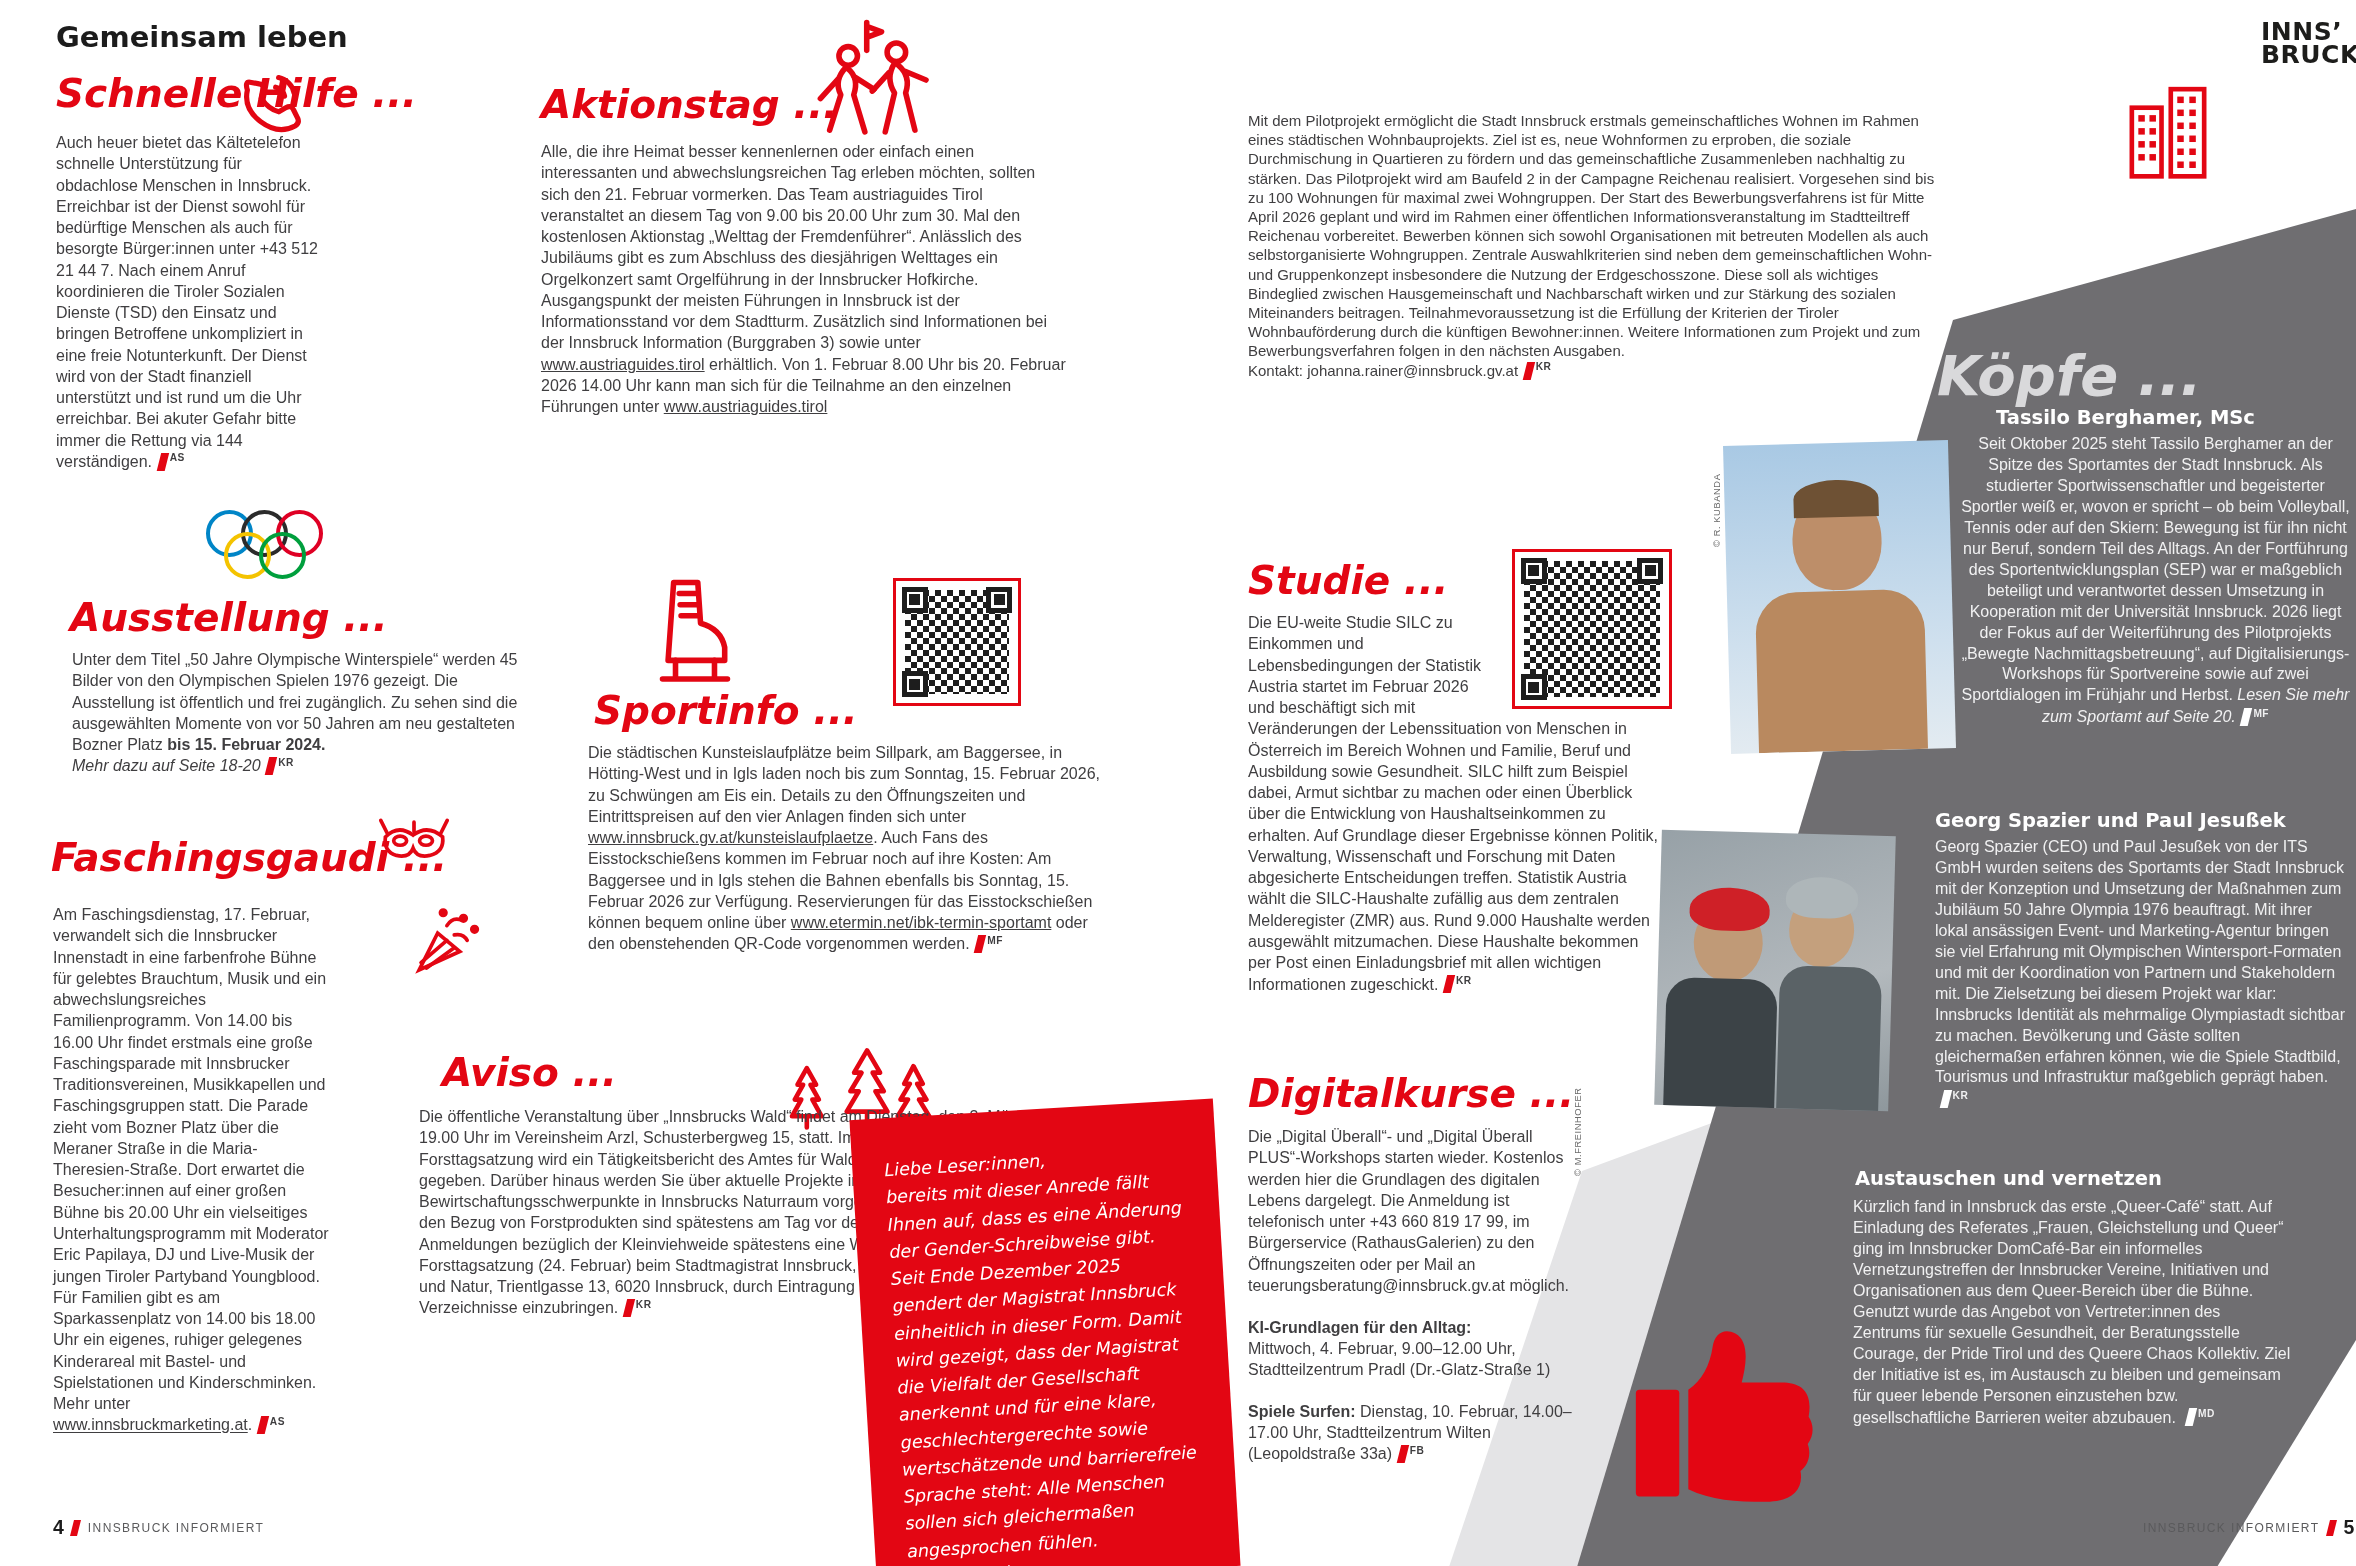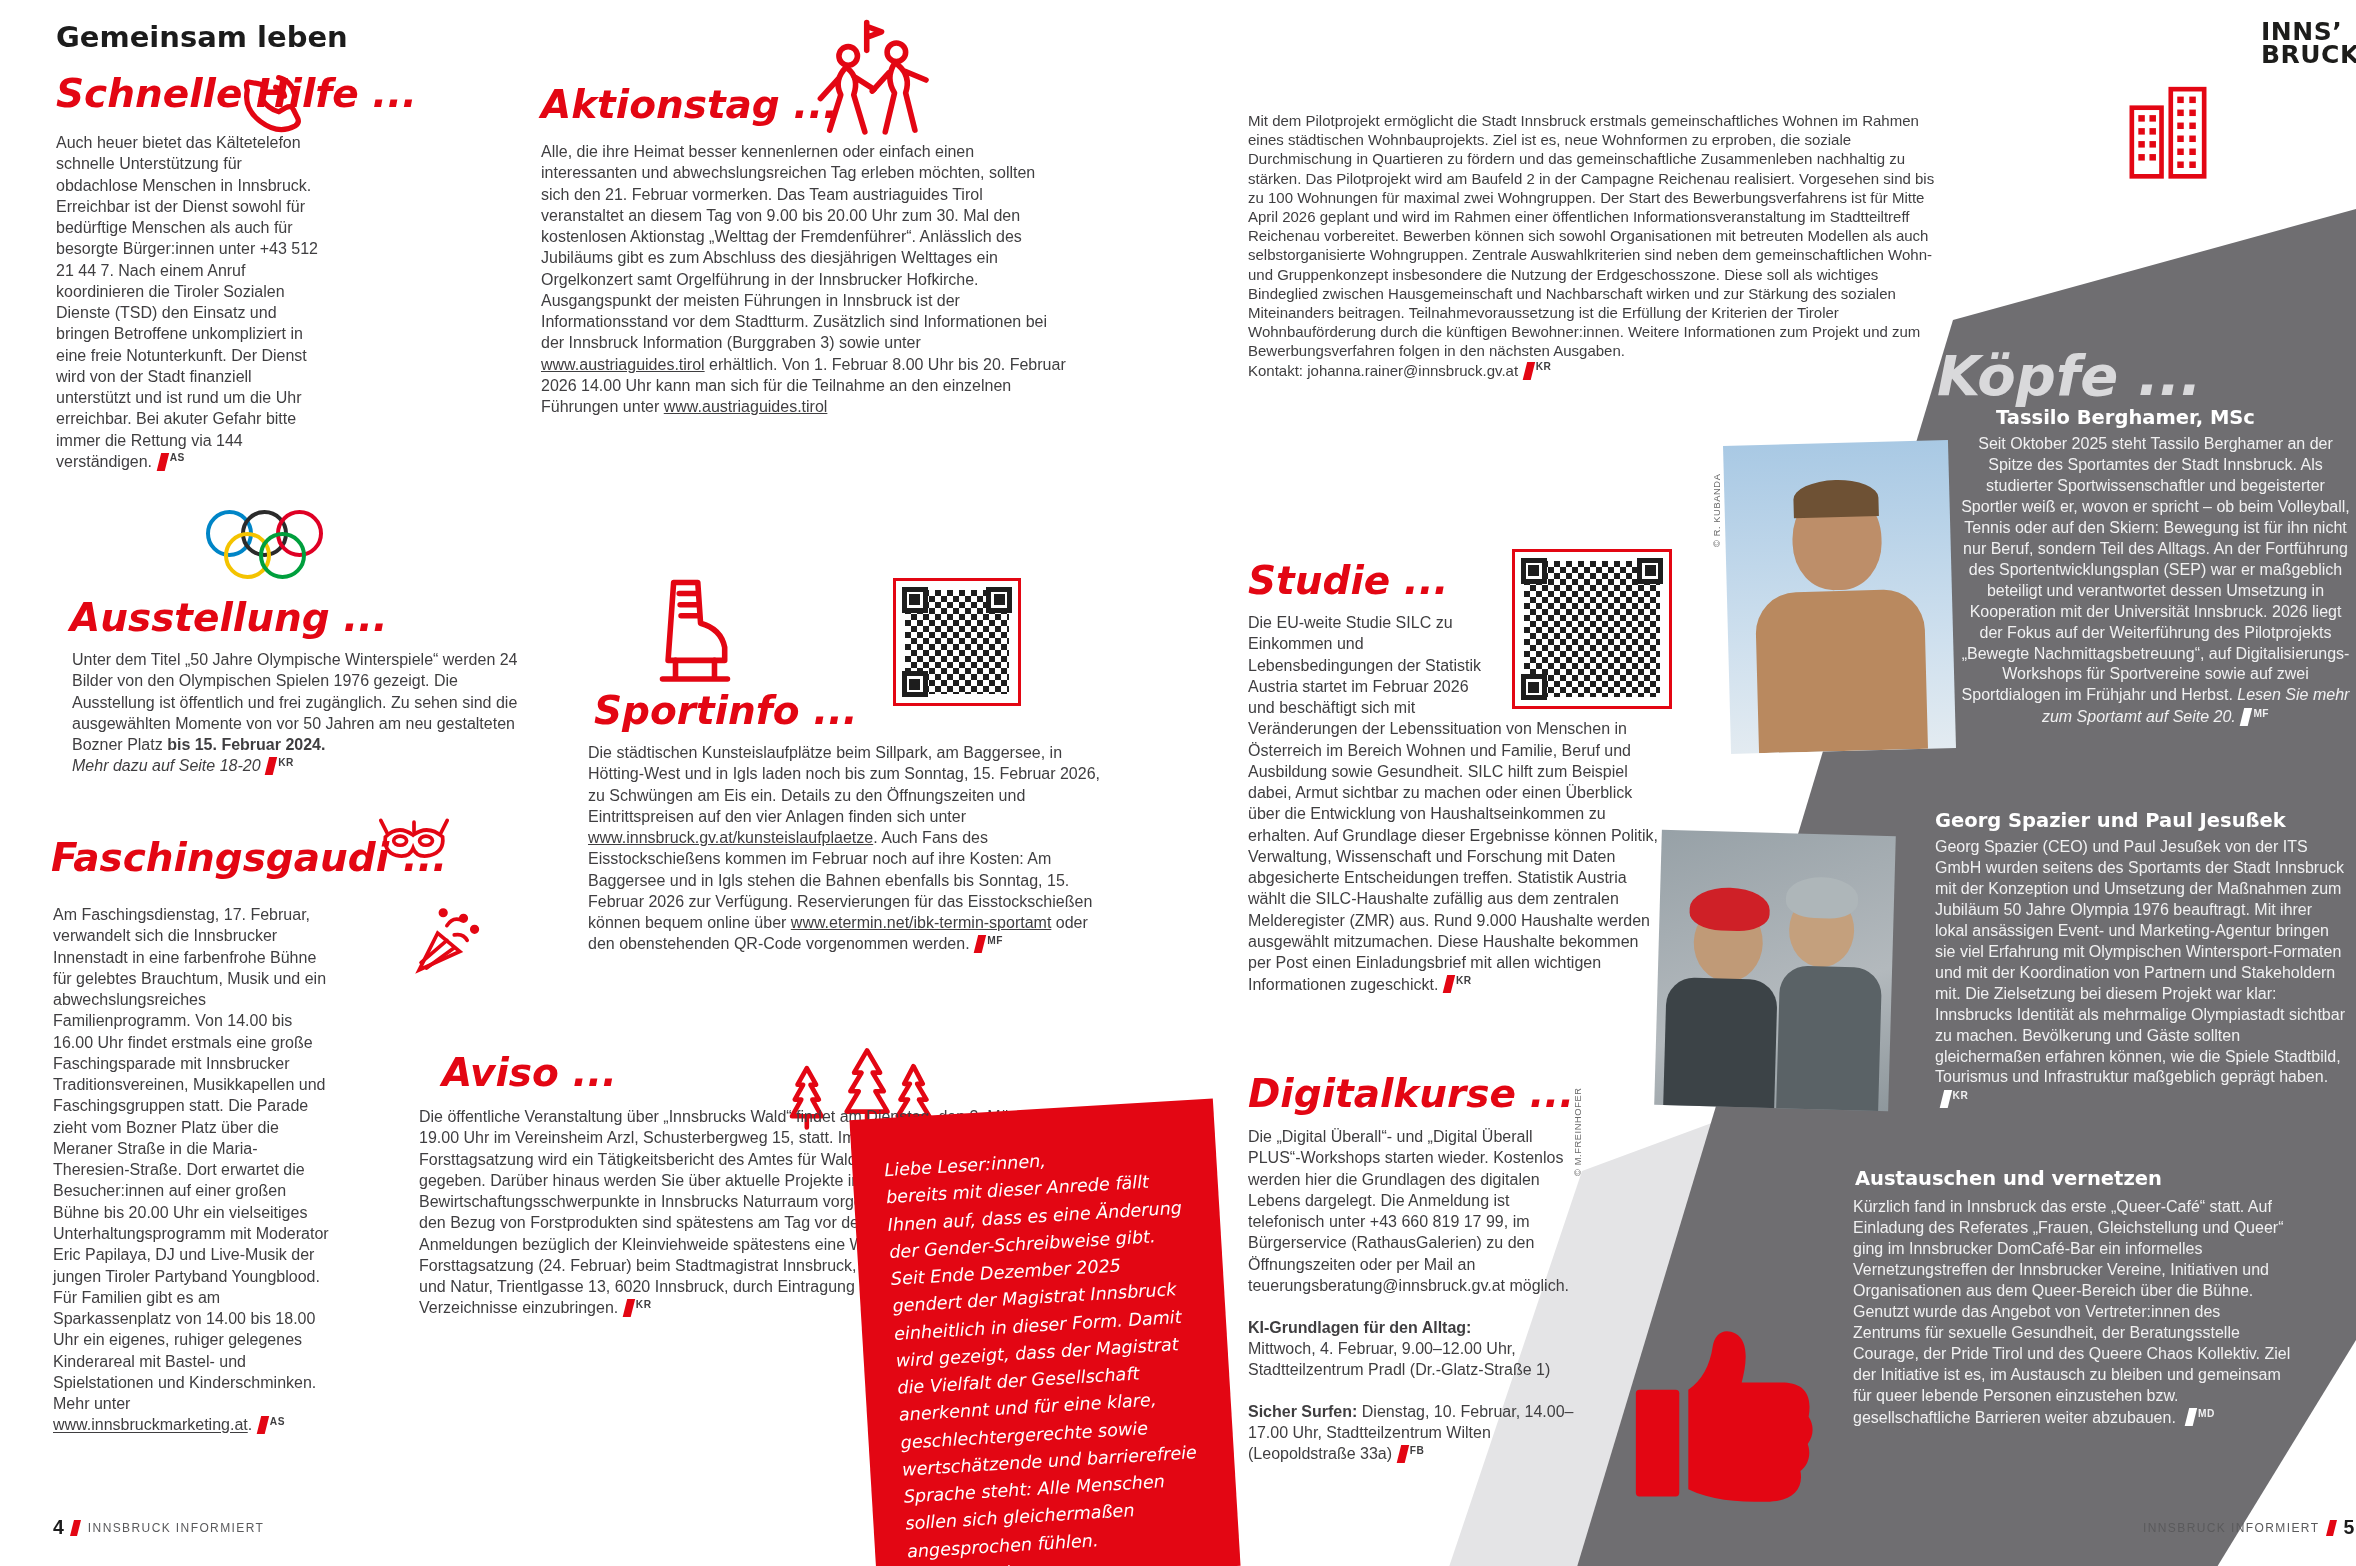--- a/index.html
+++ b/index.html
@@ -128,21 +128,21 @@
   <div class="abs" style="left:206px;top:510px;width:121px;height:85px;">
     <span class="ring" style="left:0;top:0;border-color:#0085C7;"></span>
     <span class="ring" style="left:35px;top:0;border-color:#2b2b2b;"></span>
     <span class="ring" style="left:70px;top:0;border-color:#DF0024;"></span>
     <span class="ring" style="left:17.6px;top:22px;border-color:#F4C300;"></span>
     <span class="ring" style="left:53px;top:22px;border-color:#009F3D;"></span>
   </div>
   <div class="abs h-red" style="left:70px;top:598px;font-size:39px;">Ausstellung ...</div>
   <div class="abs body-txt" style="left:72px;top:649px;width:461px;">
     <p>
-      <span>Unter dem Titel „50 Jahre Olympische Winterspiele“ werden 24 Bilder von den Olympischen Spielen 1976 gezeigt. Die Ausstellung ist öffentlich und frei zugänglich. Zu sehen sind die ausgewählten Momente von vor 50 Jahren am neu gestalteten Bozner Platz </span><span class="b">bis 15. Februar 2024.</span><br>
+      <span>Unter dem Titel „50 Jahre Olympische Winterspiele“ werden 45 Bilder von den Olympischen Spielen 1976 gezeigt. Die Ausstellung ist öffentlich und frei zugänglich. Zu sehen sind die ausgewählten Momente von vor 50 Jahren am neu gestalteten Bozner Platz </span><span class="b">bis 15. Februar 2024.</span><br>
       <span class="i">Mehr dazu auf Seite 18-20</span><span class="endmark"><span class="bar"></span><span class="ini">KR</span></span>
     </p>
   </div>
 
   <div class="abs h-red" style="left:51px;top:838px;font-size:39px;">Faschingsgaudi ...</div>
   <div class="abs" style="left:378px;top:809px;">
     <svg width="72" height="67" viewBox="0 0 78 72">
       <g fill="none" stroke="#e30613" stroke-width="4" stroke-linecap="round">
         <path d="M8 30 Q22 16 38 28 Q54 16 70 30 Q72 46 56 50 Q42 53 38 42 Q34 53 20 50 Q6 46 8 30 z"></path>
         <ellipse cx="24" cy="34" rx="7" ry="5"></ellipse>
@@ -245,21 +245,21 @@
   </div>
 
   <div class="abs h-red" style="left:1248px;top:1074px;font-size:39px;">Digitalkurse ...</div>
   <div class="abs body-txt" style="left:1248px;top:1126px;width:327px;">
     <p>Die „Digital Überall“- und „Digital Überall PLUS“-Workshops starten wieder. Kostenlos werden hier die Grundlagen des digitalen Lebens dargelegt. Die Anmeldung ist telefonisch unter +43 660 819 17 99, im Bürgerservice (RathausGalerien) zu den Öffnungszeiten oder per Mail an teuerungsberatung@innsbruck.gv.at möglich.</p>
     <p style="margin-top:20.4px;">
       <span class="b">KI-Grundlagen für den Alltag:</span><br>
       <span>Mittwoch, 4. Februar, 9.00–12.00 Uhr, Stadtteilzentrum Pradl (Dr.-Glatz-Straße 1)</span>
     </p>
     <p style="margin-top:20.4px;">
-      <span class="b">Sicher Surfen:</span><span> Dienstag, 10. Februar, 14.00–17.00 Uhr, Stadtteilzentrum Wilten (Leopoldstraße 33a)</span><span class="endmark"><span class="bar"></span><span class="ini">FB</span></span>
+      <span class="b">Spiele Surfen:</span><span> Dienstag, 10. Februar, 14.00–17.00 Uhr, Stadtteilzentrum Wilten (Leopoldstraße 33a)</span><span class="endmark"><span class="bar"></span><span class="ini">FB</span></span>
     </p>
   </div>
 
   <div class="gray-band">
     <div class="abs h-red" style="left:1937px;top:339px;font-size:56px;color:#d9d9db;margin-top:9px;">Köpfe ...</div>
 
     <div class="abs photo" style="left:1727px;top:443px;width:225px;height:308px;transform:rotate(-1.5deg);background:linear-gradient(180deg,#a9c9e4,#cfe0ee 65%,#e3ebf1);">
       <div style="position:absolute;left:67px;top:45px;width:89px;height:102px;border-radius:50% 50% 46% 46%;background:#bd8e69;"></div>
       <div style="position:absolute;left:69px;top:37px;width:85px;height:37px;border-radius:50% 50% 0 0;background:#6e5134;"></div>
       <div style="position:absolute;left:28px;top:148px;width:169px;height:160px;border-radius:41px 41px 0 0;background:#b9895f;"></div>

